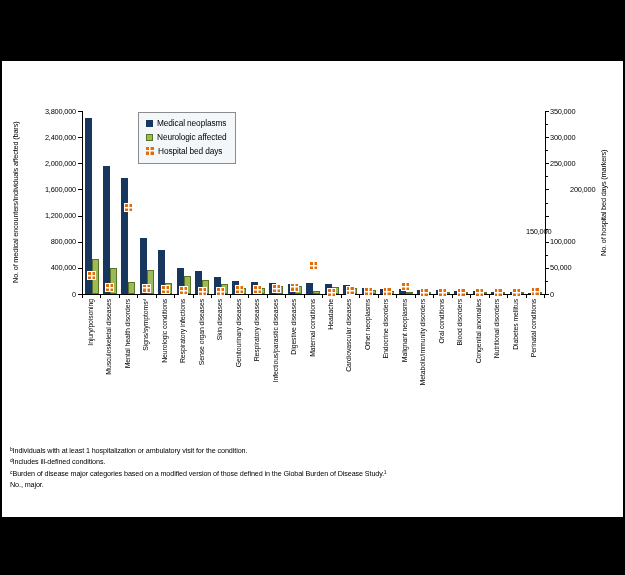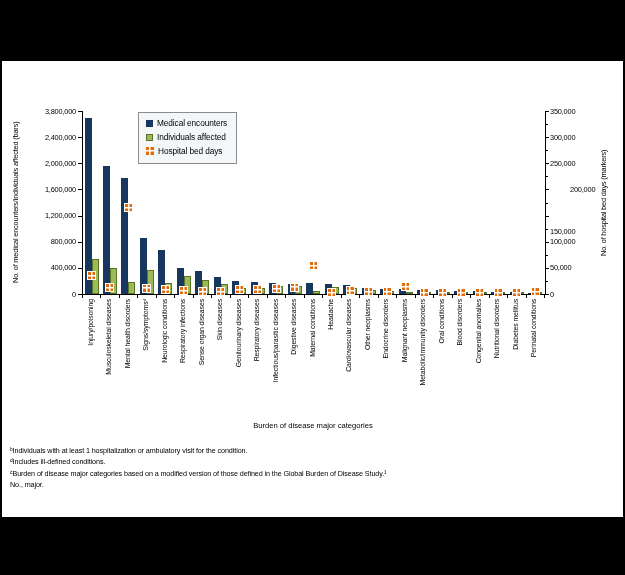--- a/index.html
+++ b/index.html
@@ -126,33 +126,32 @@
         <div class="marker" style="left: 374.6px; top: 177.931px;"></div>
         <div class="marker" style="left: 393.08px; top: 177.931px;"></div>
         <div class="marker" style="left: 411.56px; top: 178.454px;"></div>
         <div class="marker" style="left: 430.04px; top: 177.931px;"></div>
         <div class="marker" style="left: 448.52px; top: 177.409px;"></div>
       </div>
 
     <div class="legend">
       <div class="legend-row">
         <span class="legend-swatch sw0"></span>
-        <span class="legend-label">Medical encounters</span>
+        <span class="legend-label">Medical neoplasms</span>
       </div>
       <div class="legend-row">
         <span class="legend-swatch sw1"></span>
-        <span class="legend-label">Individuals affected</span>
+        <span class="legend-label">Neurologic affected</span>
       </div>
       <div class="legend-row">
         <span class="legend-swatch sw2"></span>
         <span class="legend-label">Hospital bed days</span>
       </div>
     </div>
 
-    <div class="axis-title-x">Burden of disease major categories</div>
 
     <div class="footnotes">
       <div>ᵇIndividuals with at least 1 hospitalization or ambulatory visit for the condition.</div>
       <div>ᵈIncludes ill-defined conditions.</div>
       <div>ᶜBurden of disease major categories based on a modified version of those defined in the Global Burden of Disease Study.¹</div>
       <div>No., major.</div>
     </div>
 
   <div class="ylab-left" style="left: 14px; top: 228.5px;">0</div>
       <div class="tick" style="left: 76px; top: 233px; width: 4px; height: 1px;"></div>
@@ -169,21 +168,21 @@
       <div class="ylab-left" style="left: 14px; top: 71.6429px;">2,400,000</div>
       <div class="tick" style="left: 76px; top: 76.1429px; width: 4px; height: 1px;"></div>
       <div class="ylab-left" style="left: 14px; top: 45.5px;">3,800,000</div>
       <div class="tick" style="left: 76px; top: 50px; width: 4px; height: 1px;"></div>
       <div class="ylab-right" style="left: 548px; top: 228.5px;">0</div>
       <div class="tick" style="left: 543px; top: 233px; width: 4px; height: 1px;"></div>
       <div class="ylab-right" style="left: 548px; top: 202.357px;">50,000</div>
       <div class="tick" style="left: 543px; top: 206.857px; width: 4px; height: 1px;"></div>
       <div class="ylab-right" style="left: 548px; top: 176.214px;">100,000</div>
       <div class="tick" style="left: 543px; top: 180.714px; width: 4px; height: 1px;"></div>
-      <div class="ylab-right" style="left: 548px; top: 150.071px; margin-top: 16px;">150,000</div>
+      <div class="ylab-right" style="left: 524px; top: 150.071px; margin-top: 16px;">150,000</div>
       <div class="tick" style="left: 543px; top: 154.571px; width: 4px; height: 1px;"></div>
       <div class="ylab-right" style="left: 568px; top: 123.929px;">200,000</div>
       <div class="tick" style="left: 543px; top: 128.429px; width: 4px; height: 1px;"></div>
       <div class="ylab-right" style="left: 548px; top: 97.7857px;">250,000</div>
       <div class="tick" style="left: 543px; top: 102.286px; width: 4px; height: 1px;"></div>
       <div class="ylab-right" style="left: 548px; top: 71.6429px;">300,000</div>
       <div class="tick" style="left: 543px; top: 76.1429px; width: 4px; height: 1px;"></div>
       <div class="ylab-right" style="left: 548px; top: 45.5px;">350,000</div>
       <div class="tick" style="left: 543px; top: 50px; width: 4px; height: 1px;"></div>
       <div class="tick" style="left: 543px; top: 219.929px; width: 2.5px; height: 1px;"></div>

